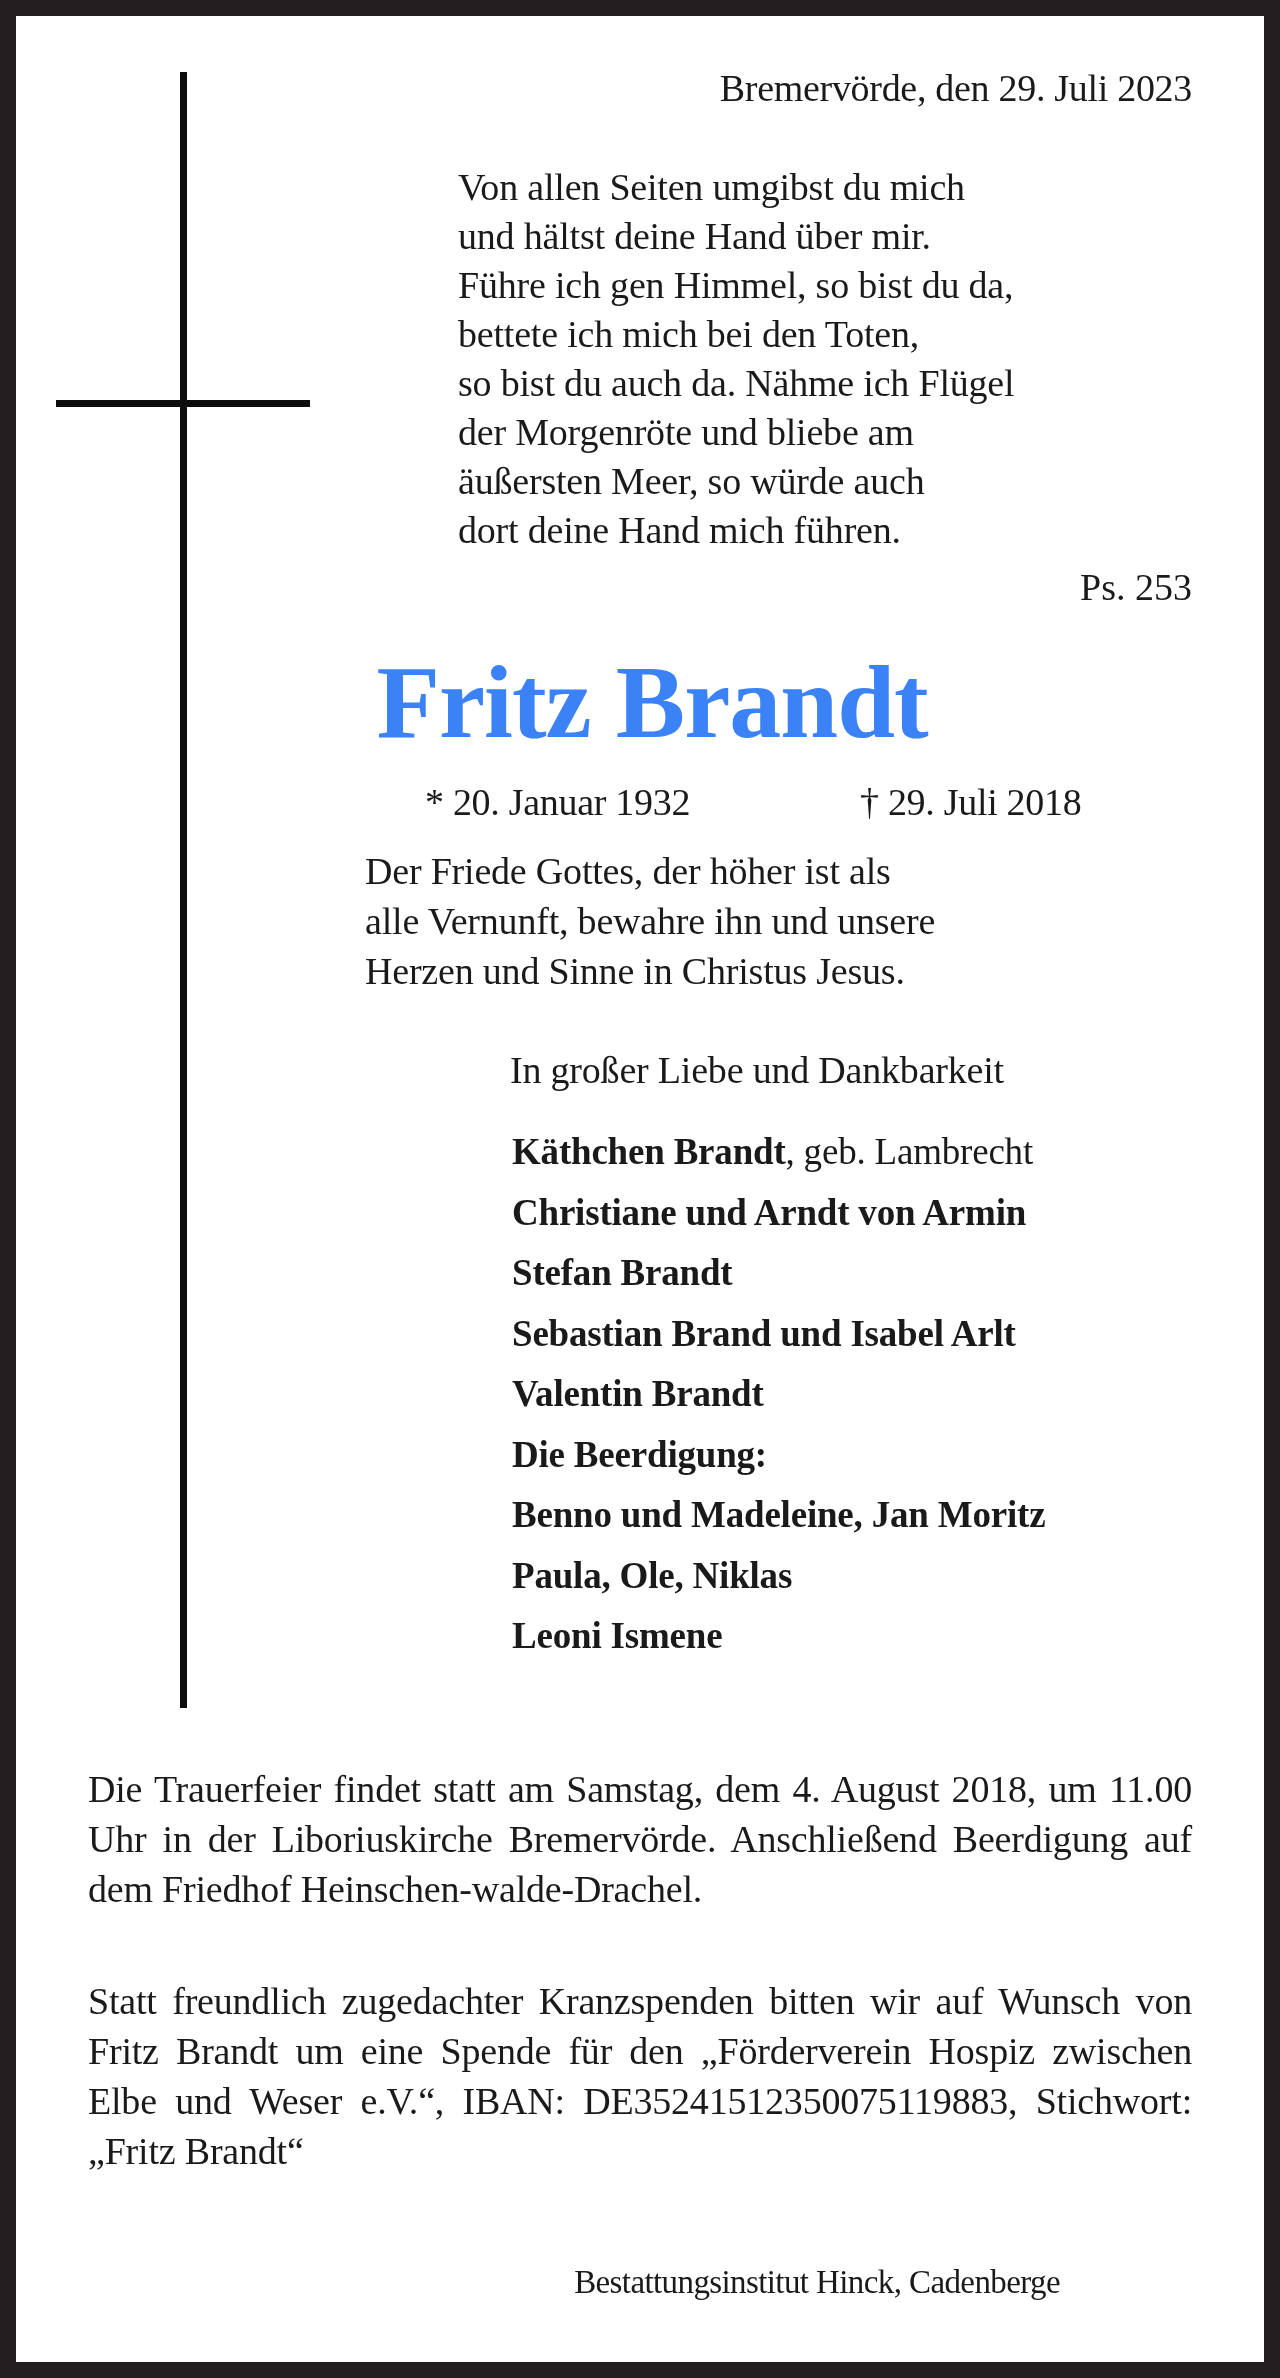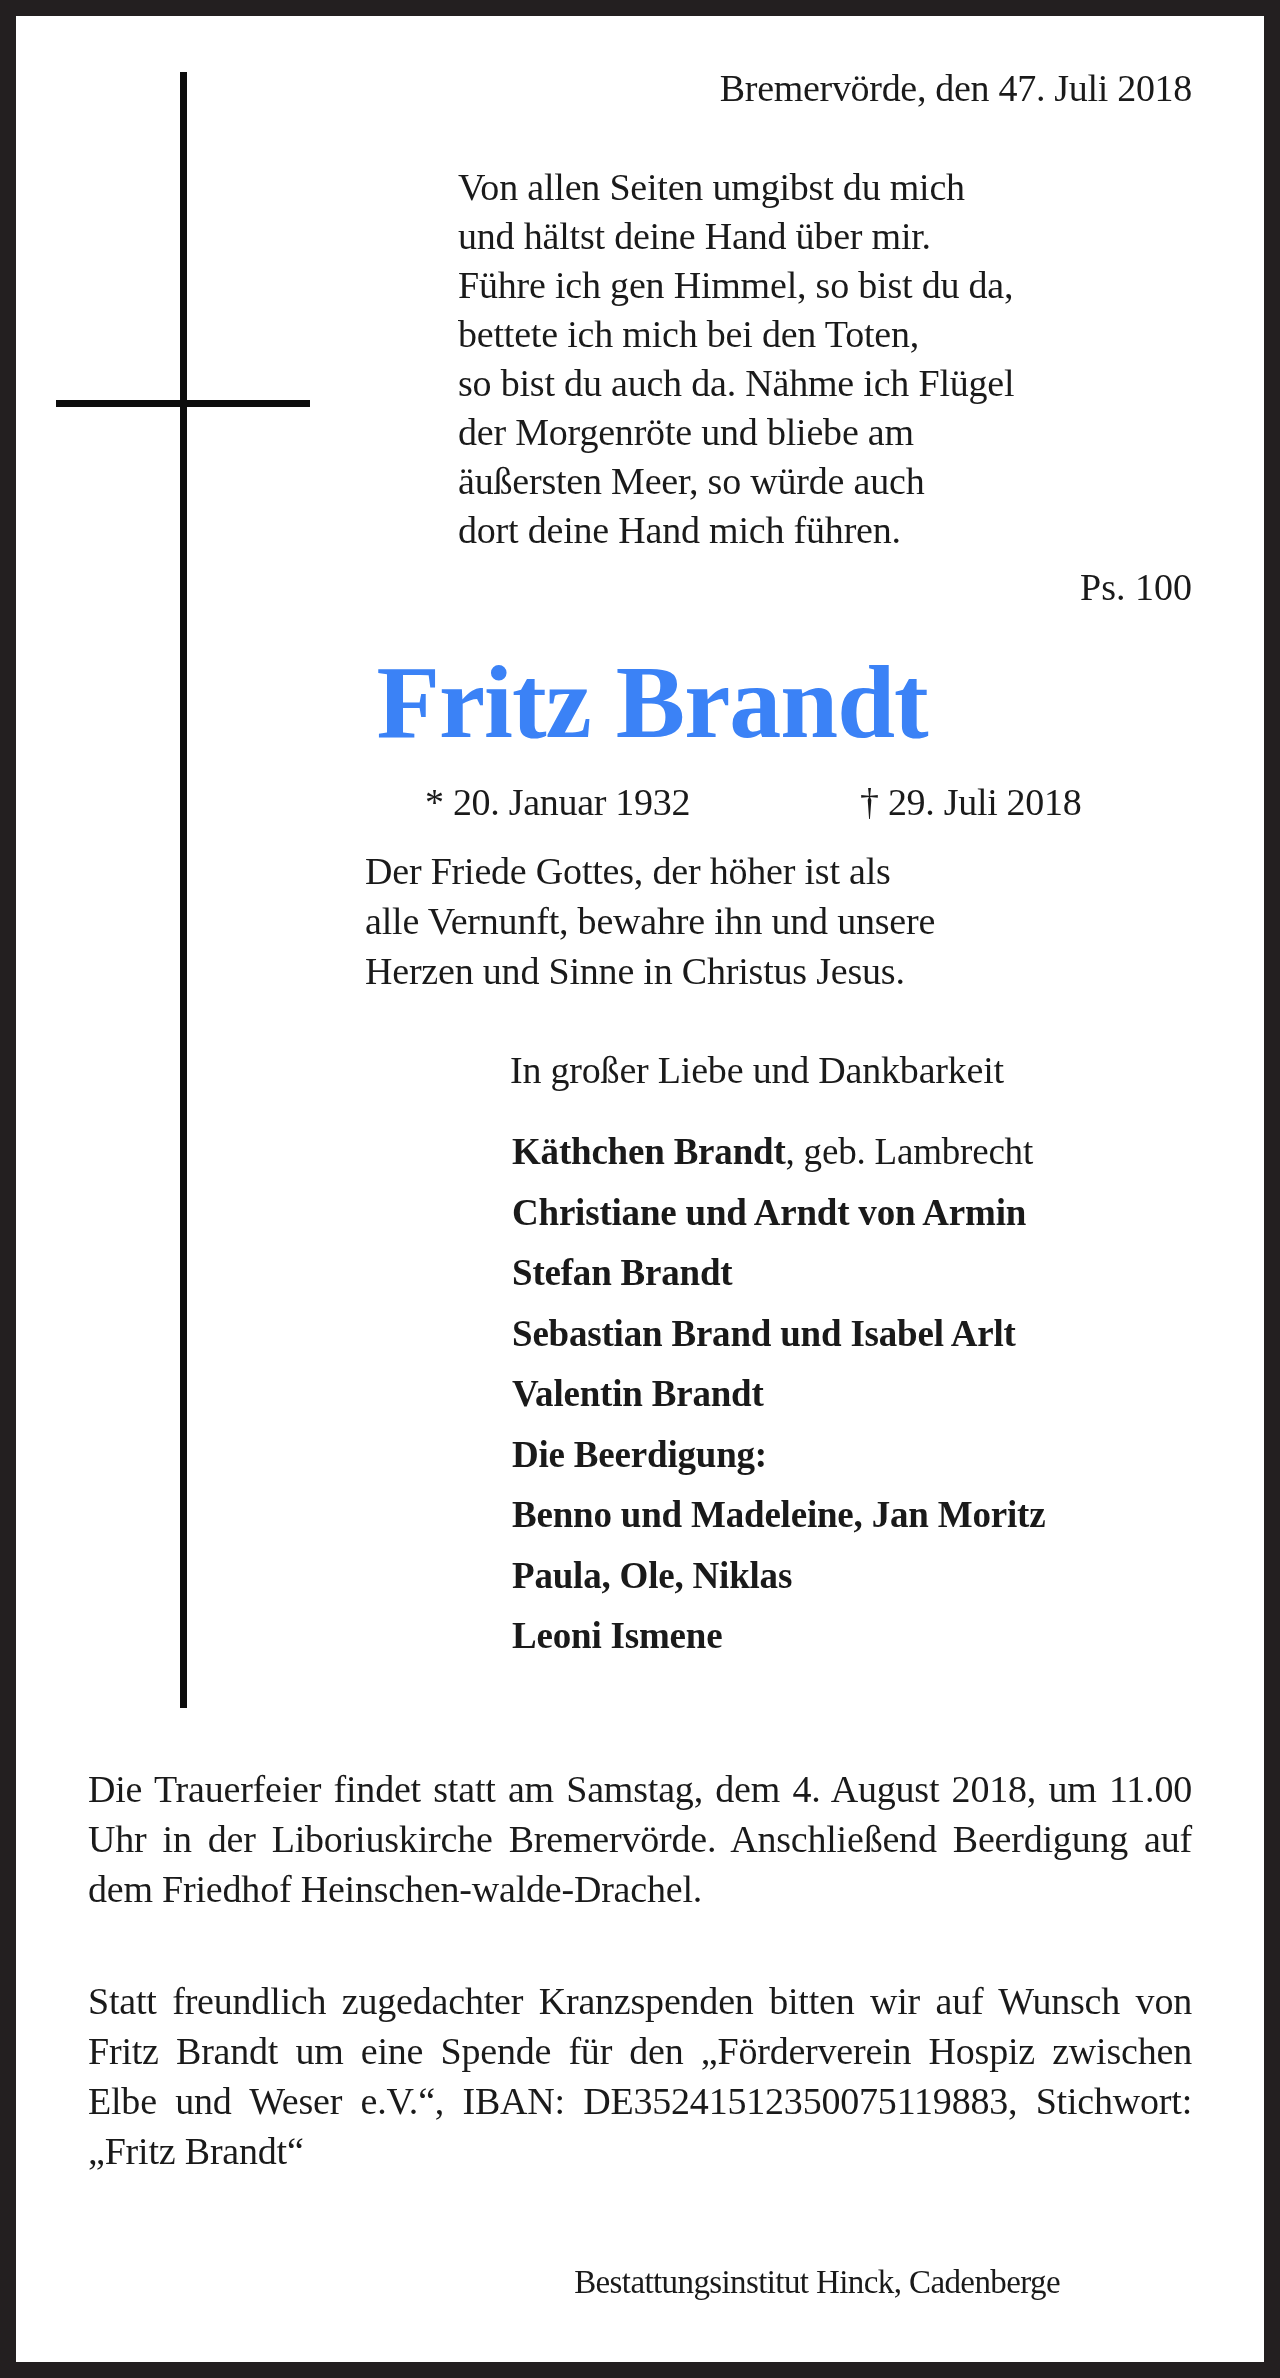--- a/index.html
+++ b/index.html
@@ -57,33 +57,33 @@
   }
 </style>
 </head>
 <body>
 
 <div class="card"></div>
 
 <div class="cross-v"></div>
 <div class="cross-h"></div>
 
-<div class="abs date-line">Bremervörde, den 47. Juli 2018</div>
+<div class="abs date-line">Bremervörde, den 29. Juli 2023</div>
 
 <div class="abs verse">
   <div>Von allen Seiten umgibst du mich</div>
   <div>und hältst deine Hand über mir.</div>
   <div>Führe ich gen Himmel, so bist du da,</div>
   <div>bettete ich mich bei den Toten,</div>
   <div>so bist du auch da. Nähme ich Flügel</div>
   <div>der Morgenröte und bliebe am</div>
   <div>äußersten Meer, so würde auch</div>
   <div>dort deine Hand mich führen.</div>
 </div>
-<div class="abs ps">Ps. 100</div>
+<div class="abs ps">Ps. 253</div>
 
 <div class="abs name">Fritz Brandt</div>
 
 <div class="abs birth">* 20. Januar 1932</div>
 <div class="abs death">† 29. Juli 2018</div>
 
 <div class="abs peace">
   <div>Der Friede Gottes, der höher ist als</div>
   <div>alle Vernunft, bewahre ihn und unsere</div>
   <div>Herzen und Sinne in Christus Jesus.</div>

